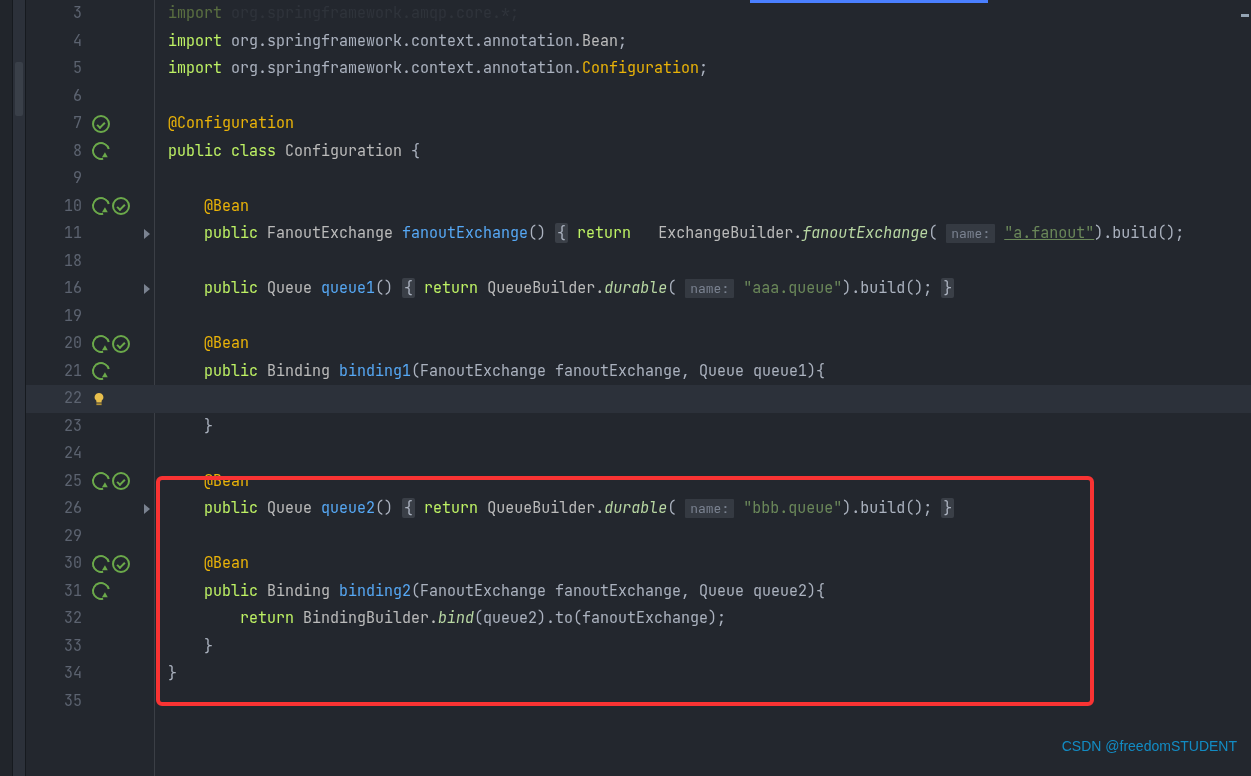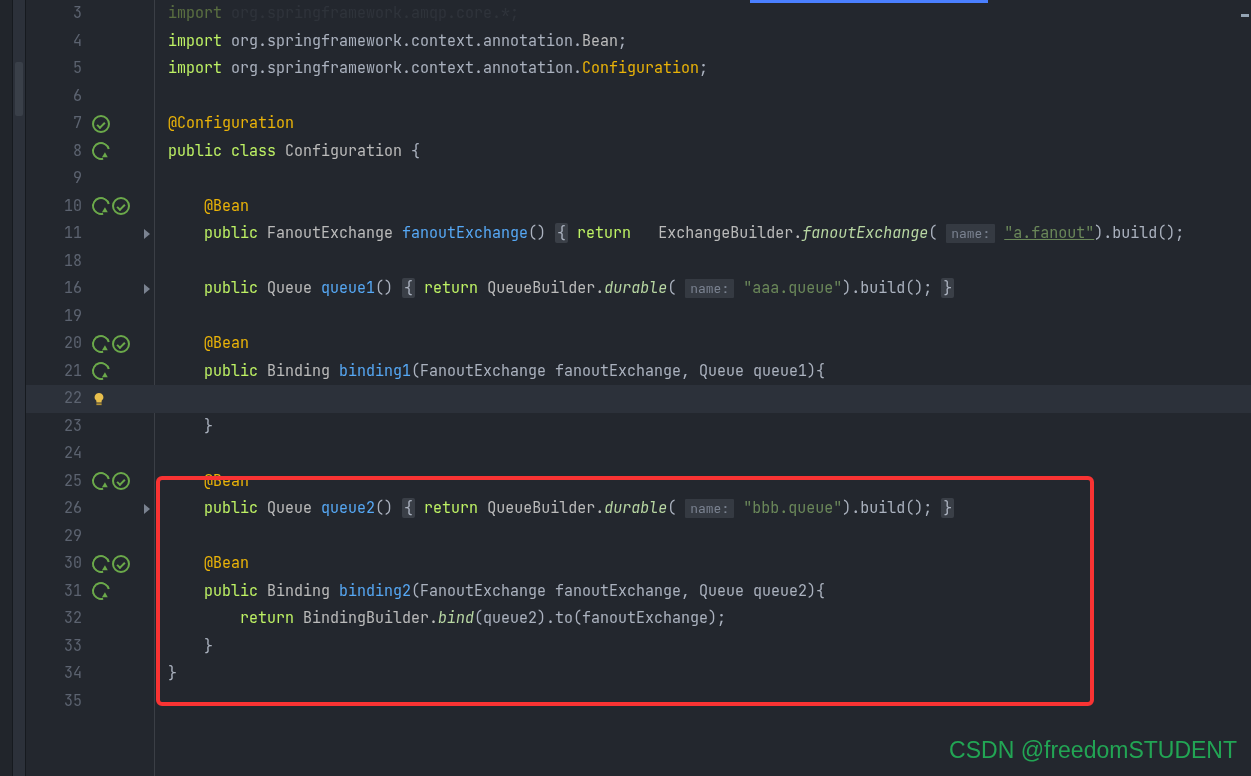--- a/index.html
+++ b/index.html
@@ -35,21 +35,21 @@
   .ic-circle { width:14px; height:14px; border-radius:50%; border:2px solid; position:relative; }
   .ic-green { border-color:#6ba94a; }
   .ic-green-arc { border-color:#6ba94a; border-right-color:transparent; transform:rotate(30deg); }
   .ic-green-arc::after { content:''; position:absolute; right:-2px; top:6px; width:0; height:0; border-left:5px solid #6ba94a; border-top:3px solid transparent; border-bottom:3px solid transparent; }
   .ic-green::after { content:''; position:absolute; left:3px; top:5px; width:6px; height:3px; border-left:2px solid #6ba94a; border-bottom:2px solid #6ba94a; transform:rotate(-45deg); }
 
   .fold-arrow { width:0; height:0; border-top:5px solid transparent; border-bottom:5px solid transparent; border-left:6px solid #7a8290; cursor:pointer; }
   .bulb { width:14px; height:14px; }
 
   .red-box { position:absolute; border:4px solid #f93333; border-radius:6px; pointer-events:none; }
-  .watermark { position:absolute; right:14px; bottom:12px; font-family:"Microsoft YaHei",sans-serif; font-size:23px; color:#22c55e; opacity:0.8; }
+  .watermark { position:absolute; right:14px; bottom:22px; font-family:"Microsoft YaHei",sans-serif; font-size:14px; color:#0ea5e9; opacity:0.8; }
 </style>
 </head>
 <body>
 
 <div class="root">
   <div class="thin-bar"></div>
   <div class="activity">
     <div class="bump"></div>
   </div>
   <div class="editor">

